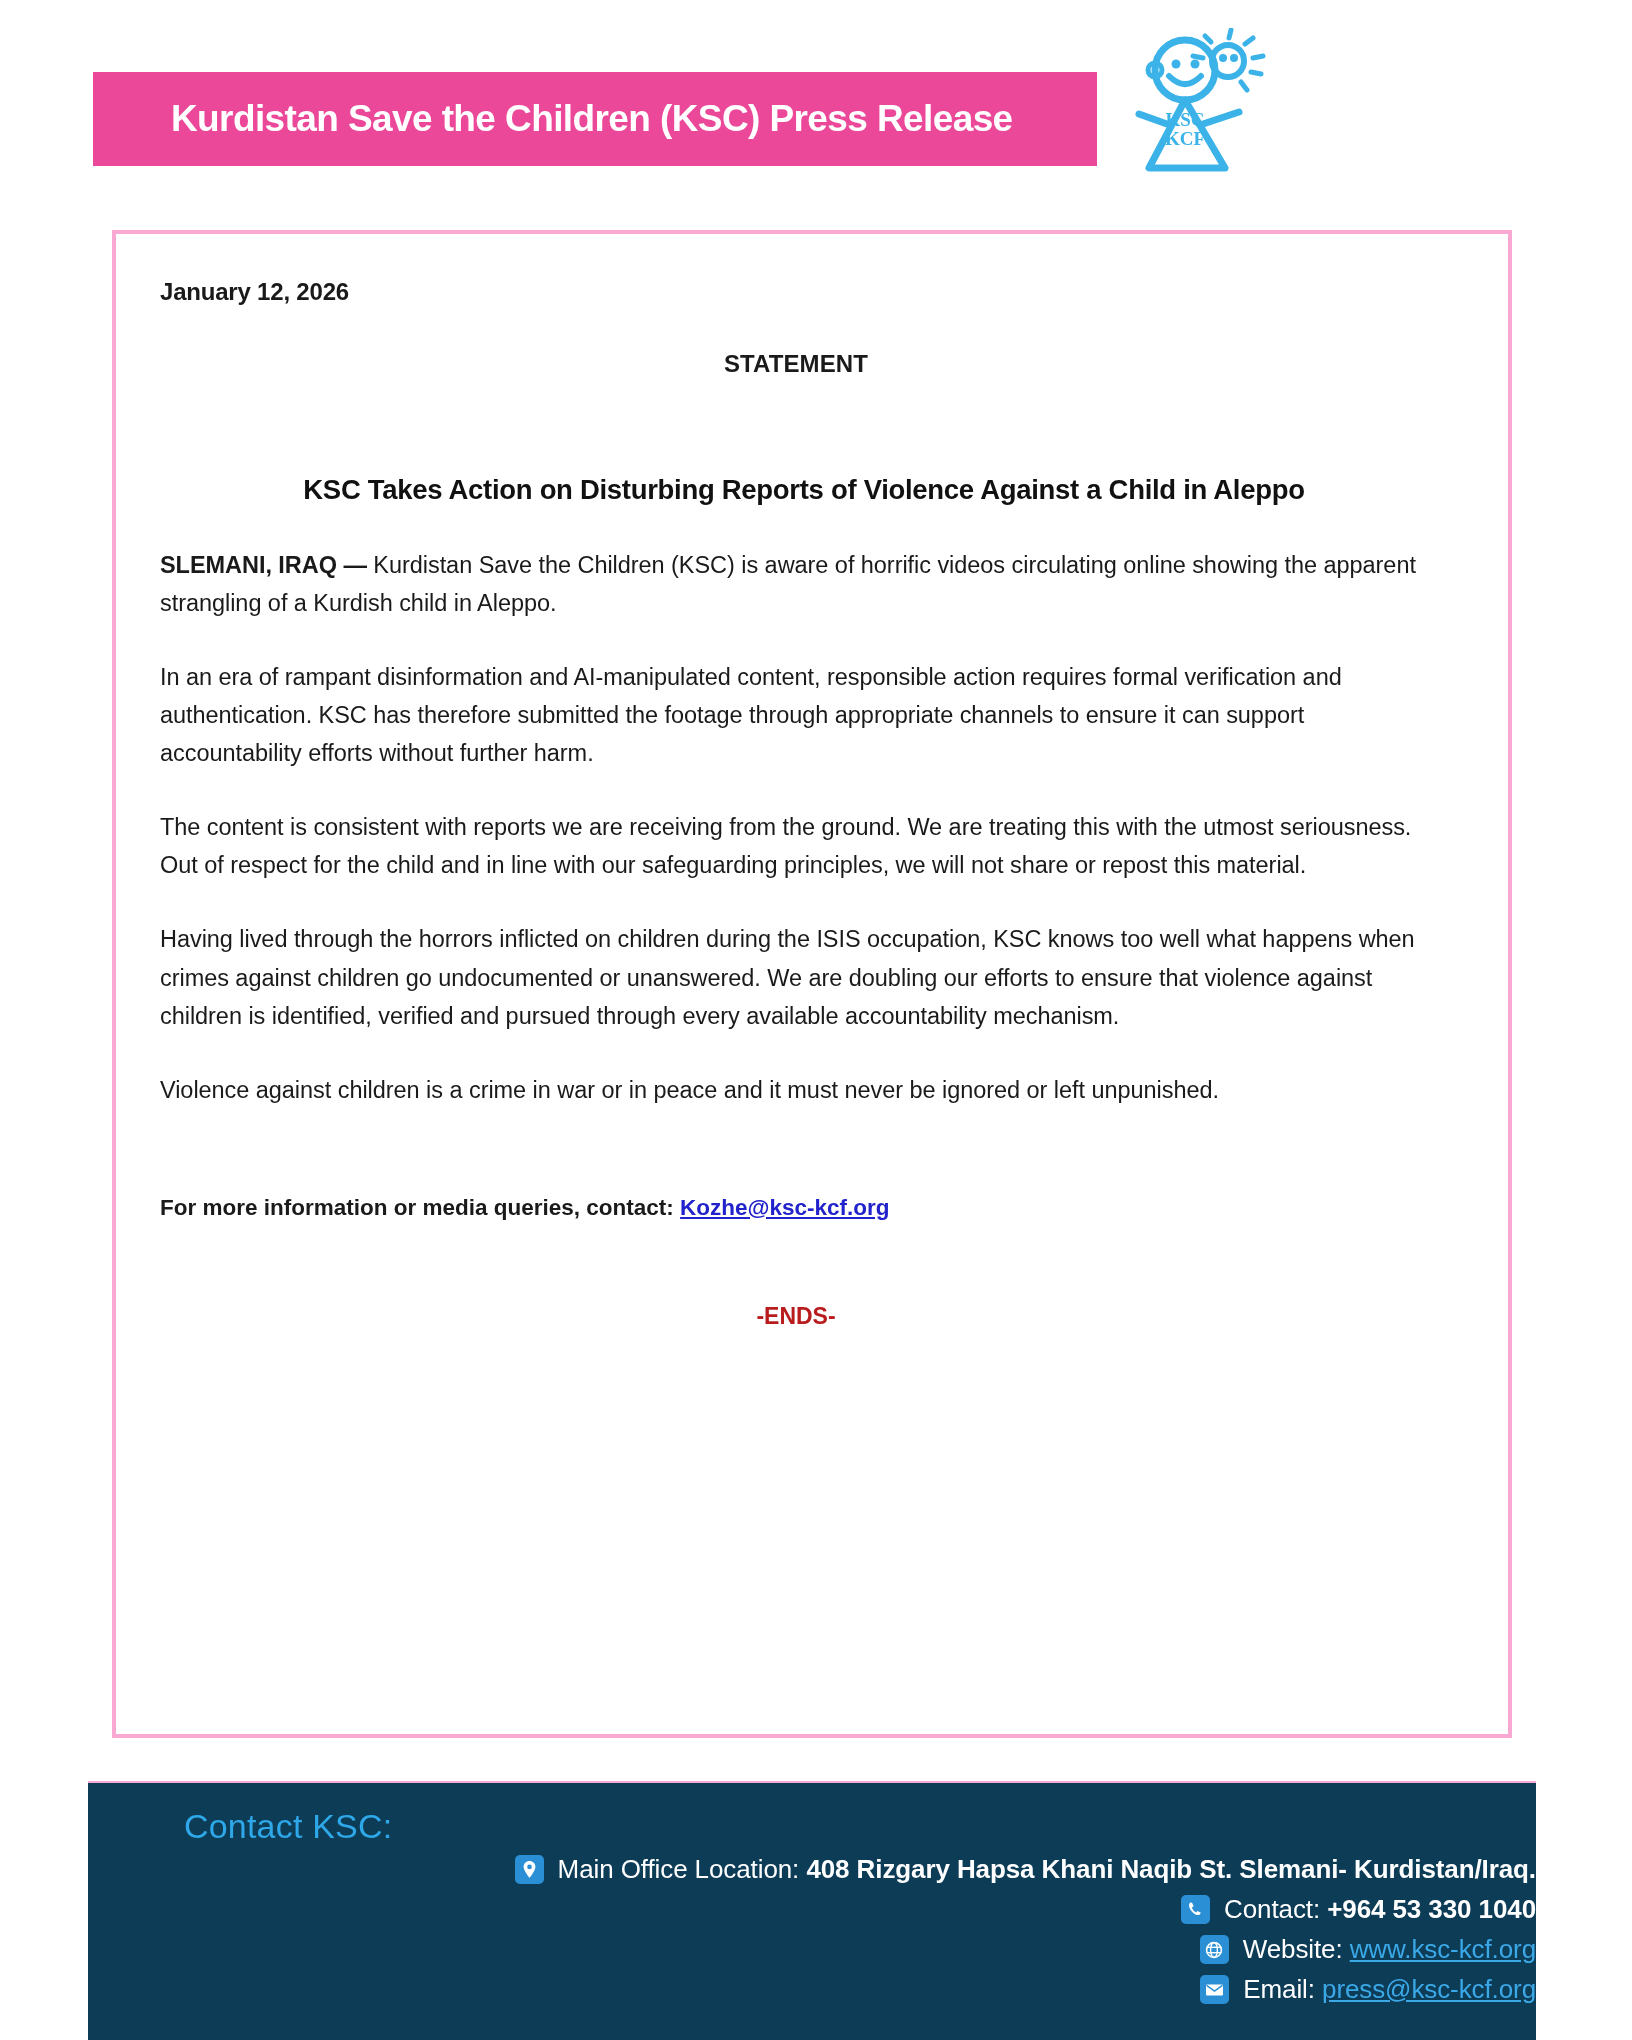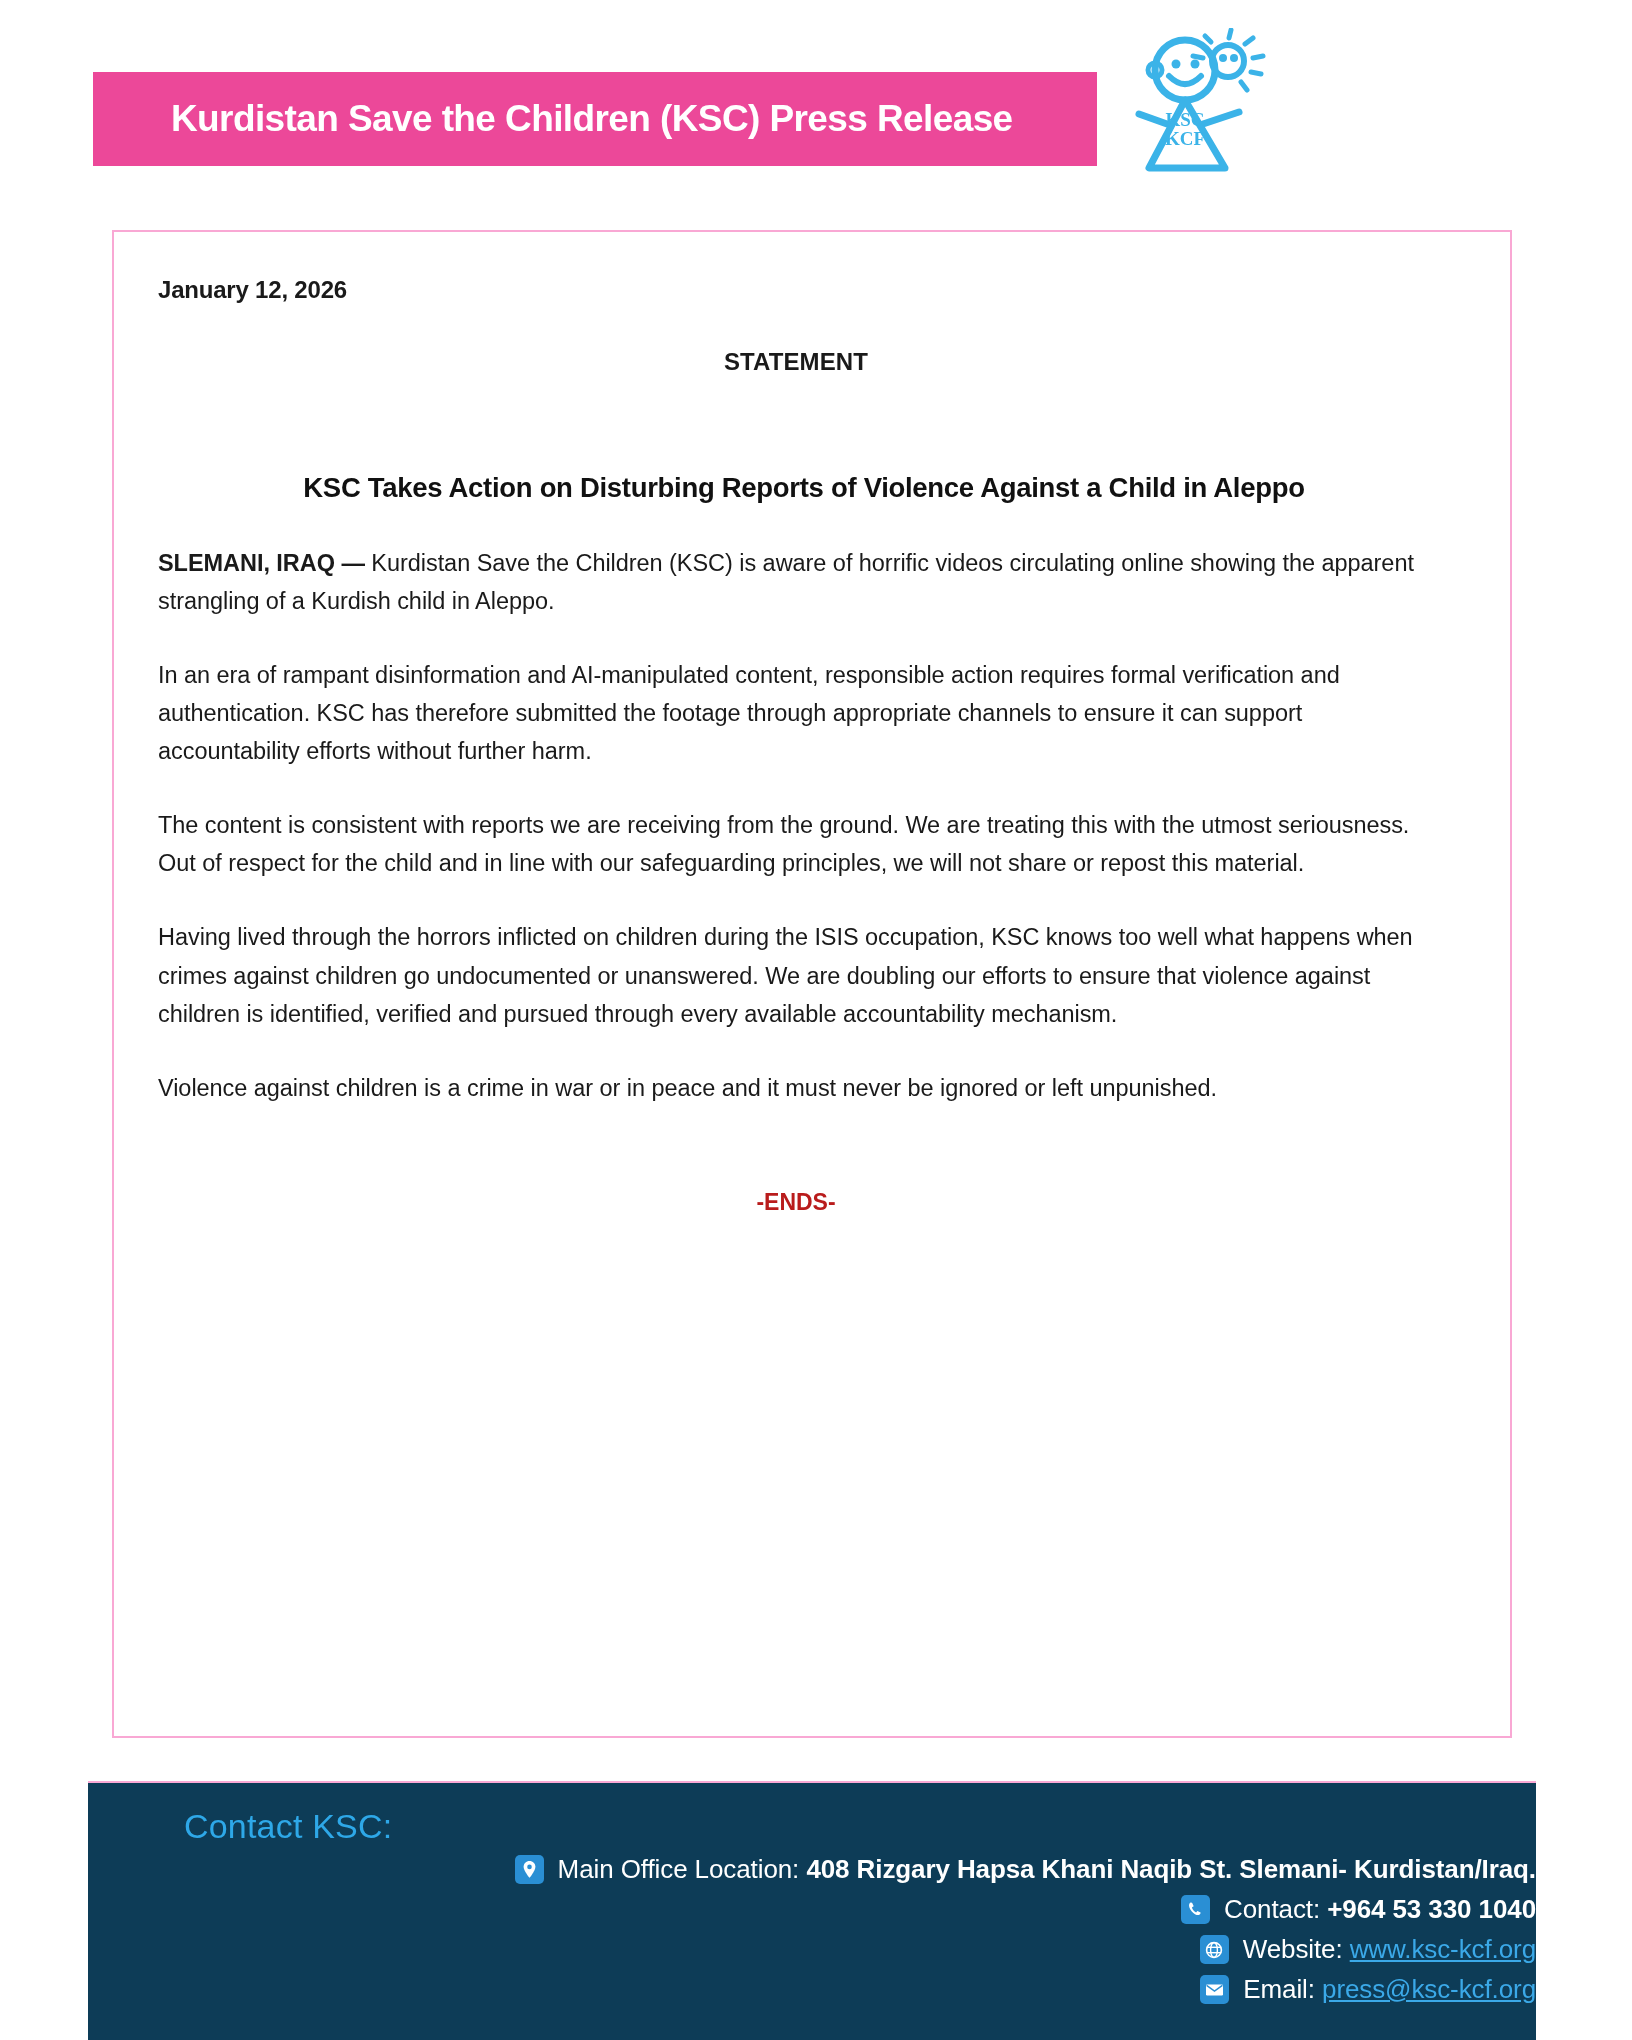--- a/index.html
+++ b/index.html
@@ -95,21 +95,21 @@
     font-family: "Liberation Sans", sans-serif;
   }
 
   
   .content-box {
     position: absolute;
     left: 112px;
     top: 230px;
     width: 1400px;
     height: 1508px;
-    border: 2px solid #f9a8d4;
+    border: 4px solid #f9a8d4;
     background: #ffffff;
   }
   .content-inner {
     padding: 44px 60px 0 44px;
   }
   .doc-date {
     font-size: 24px;
     font-weight: bold;
     color: #1a1a1a;
     letter-spacing: -0.2px;
@@ -266,20 +266,23 @@
     </p>
 
     <p class="doc-p">In an era of rampant disinformation and AI-manipulated content, responsible action requires formal verification and authentication. KSC has therefore submitted the footage through appropriate channels to ensure it can support accountability efforts without further harm.</p>
 
     <p class="doc-p">The content is consistent with reports we are receiving from the ground. We are treating this with the utmost seriousness. Out of respect for the child and in line with our safeguarding principles, we will not share or repost this material.</p>
 
     <p class="doc-p">Having lived through the horrors inflicted on children during the ISIS occupation, KSC knows too well what happens when crimes against children go undocumented or unanswered. We are doubling our efforts to ensure that violence against children is identified, verified and pursued through every available accountability mechanism.</p>
 
     <p class="doc-p">Violence against children is a crime in war or in peace and it must never be ignored or left unpunished.</p>
 
+    <div class="doc-contact">
+      <span>For more information or media queries, contact: </span><a class="mail" href="#">Kozhe@ksc-kcf.org</a>
+    </div>
 
     <div class="doc-ends">-ENDS-</div>
 
   </div>
 </div>
 
 <div class="footer">
 
   <div class="footer-title">Contact KSC:</div>
 

